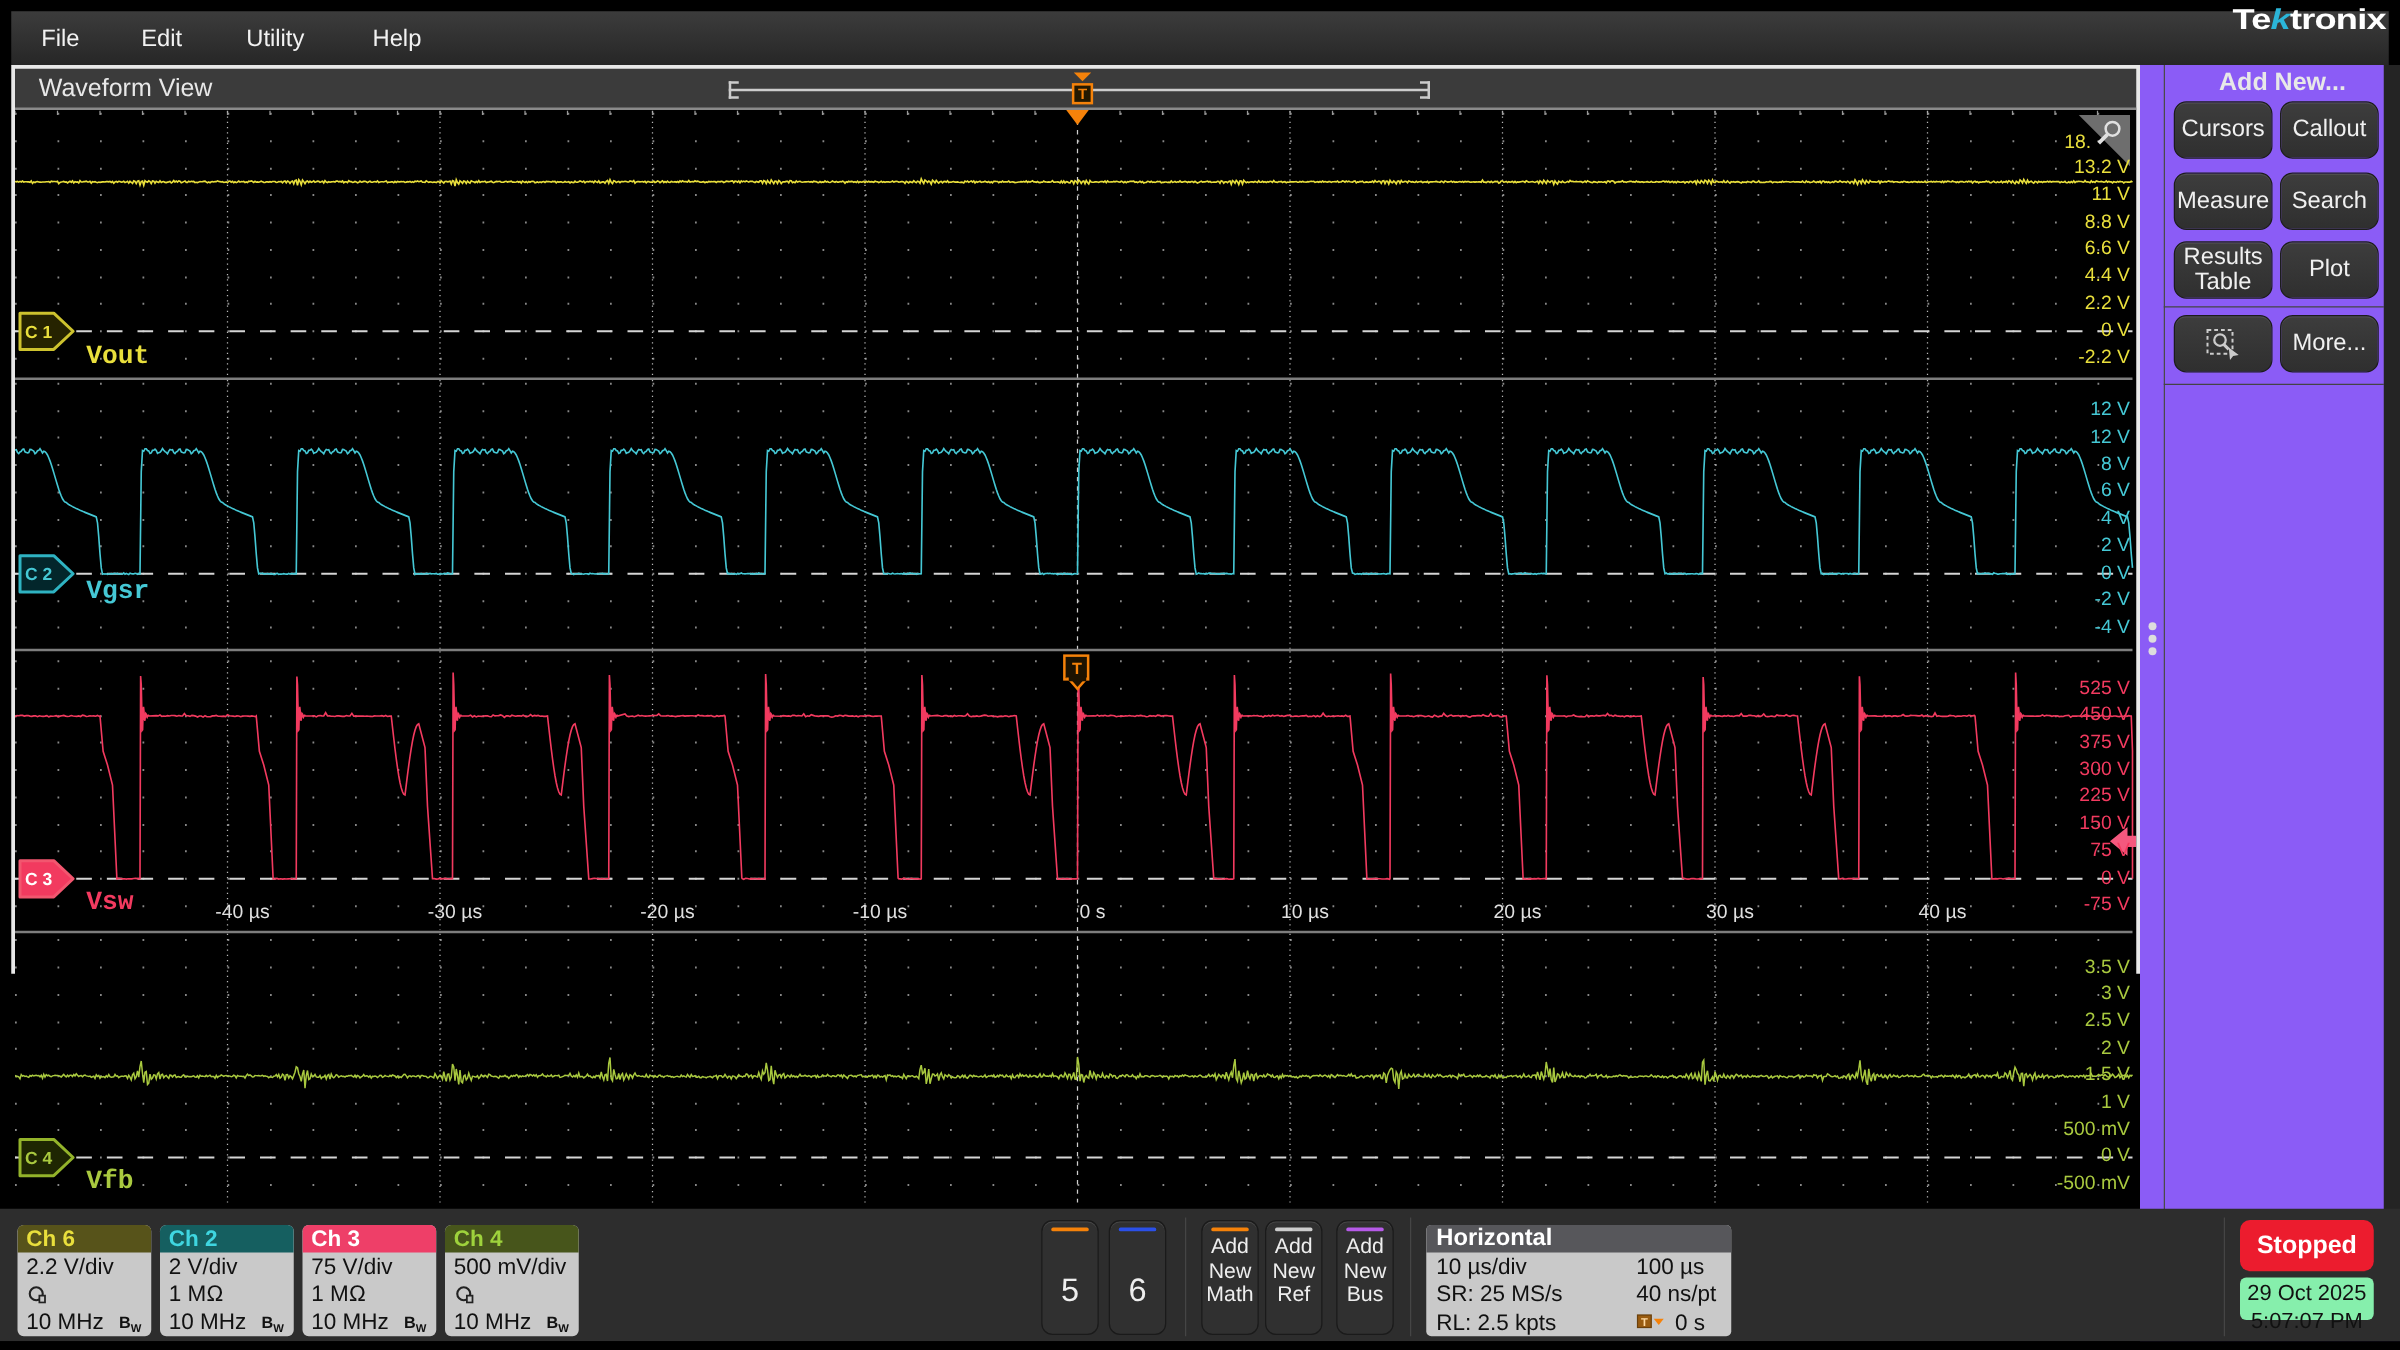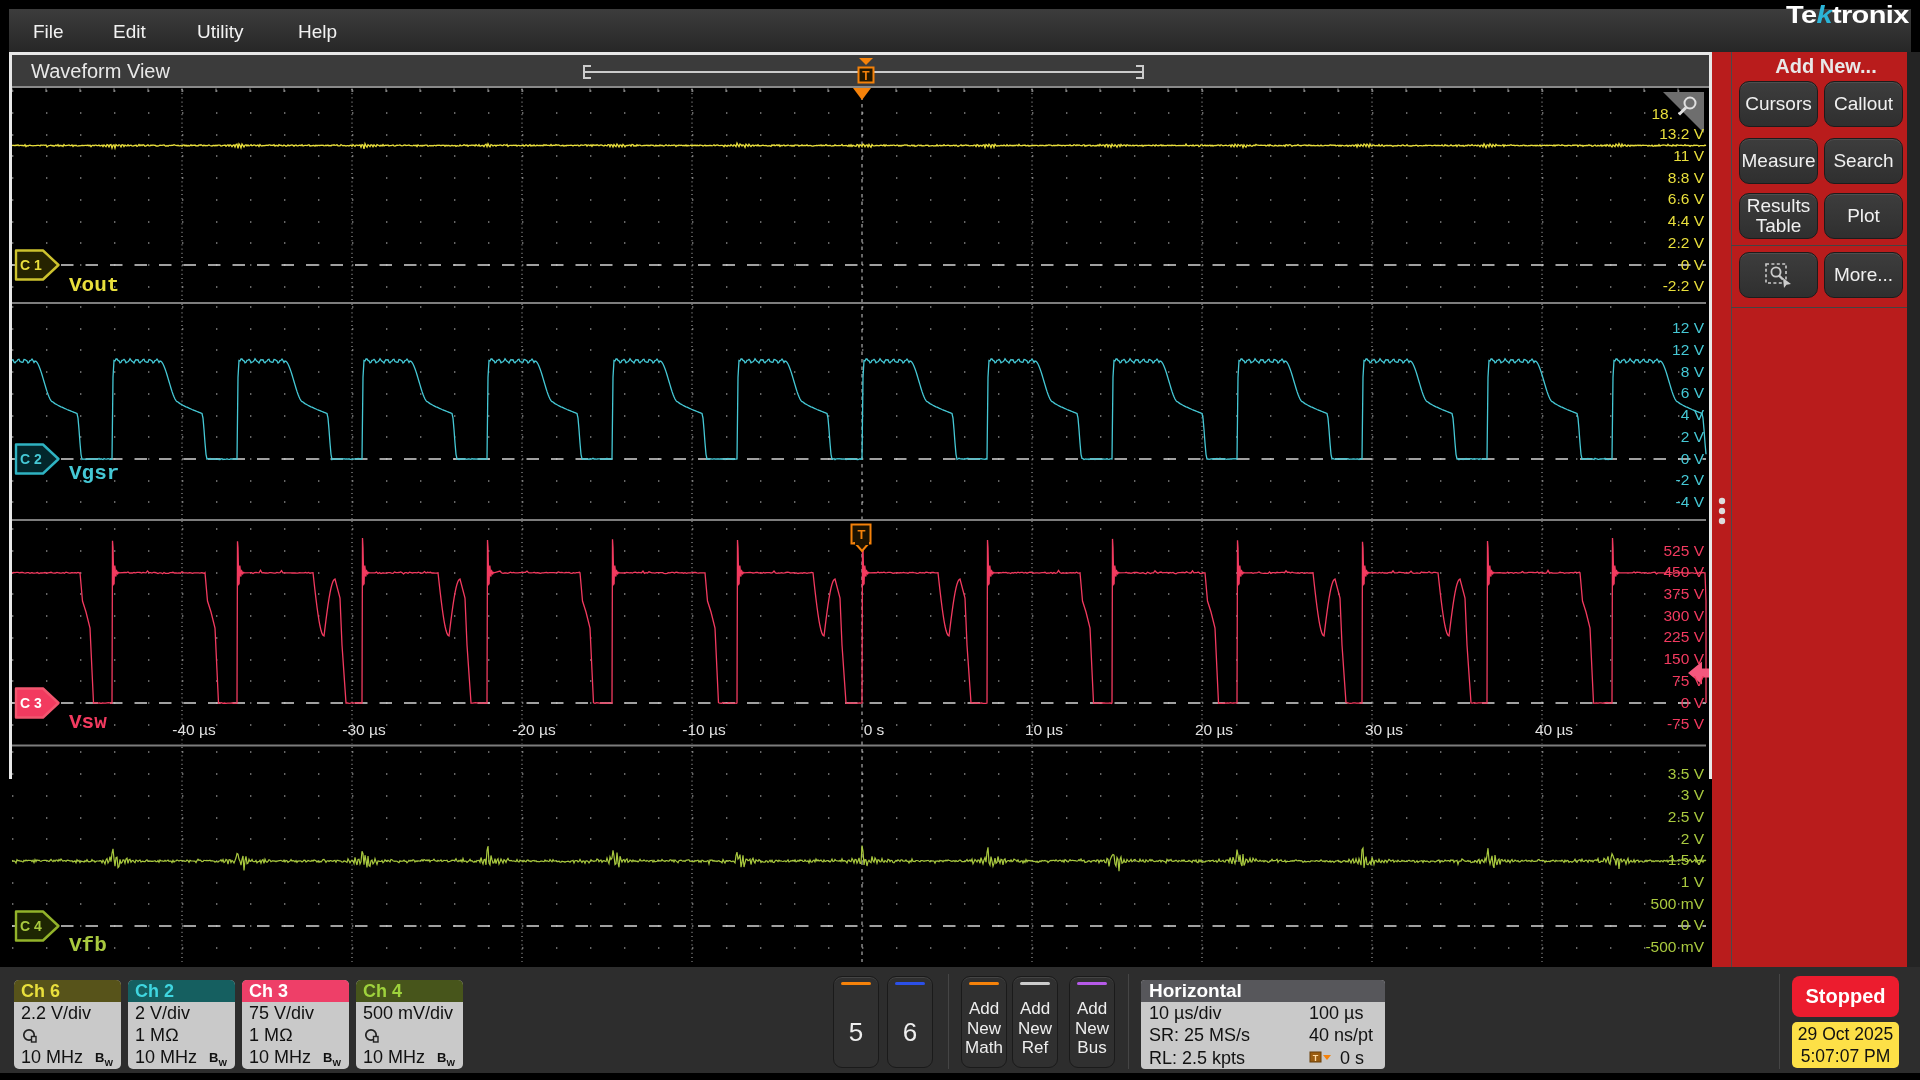--- a/index.html
+++ b/index.html
@@ -24,21 +24,21 @@
   .tline { position:absolute; background:#cccccc; }
   
   .al { position:absolute; right:5px; font-size:15.5px; width:90px; text-align:right; }
   .tl { position:absolute; top:633px; width:80px; text-align:center; font-size:15.5px; color:#e0e0e0; }
   .cn { position:absolute; left:57px; font-family:"Liberation Mono", monospace;
         font-weight:bold; font-size:21px; }
   .bt { font-family:"Liberation Sans", sans-serif; font-size:14px; font-weight:bold; }
   .mj { stroke:#b8b8b8; stroke-width:1; stroke-dasharray:1 3.2; }
   
   #sidebar { position:absolute; left:1712px; top:52px; width:208px; height:1021px;
-     background:#b91c1c; }
+     background:#8b5cf6; }
   #sidebar .inner { position:absolute; left:19px; top:0; width:176px; height:920px;
      border-left:1px solid #4a4a4a; }
   #addnew { position:absolute; left:20px; top:3px; width:188px; text-align:center;
      font-size:20px; font-weight:bold; color:#e8e8e8; }
   .sbtn { position:absolute; background:linear-gradient(#3d3d3d,#2f2f2f);
      border:1px solid #1c1c1c; border-radius:10px; box-shadow:inset 0 1px 0 #4e4e4e;
      color:#f0f0f0; font-size:19px; text-align:center; width:79px; height:46px;
      display:flex; align-items:center; justify-content:center; line-height:20px; }
   .sep-h { position:absolute; background:#444; height:1px; }
   .sep-v { position:absolute; background:#454545; width:1px; }
@@ -49,32 +49,32 @@
      overflow:hidden; background:#c9c9c9; }
   .chhead { height:22px; font-size:18px; font-weight:bold; padding:0px 0 0 7px; line-height:22px; }
   .chrow { font-size:18px; color:#111; padding-left:7px; line-height:22px; height:22px; position:relative; }
   .bw { position:absolute; right:8px; top:1px; font-size:13px; font-weight:bold; color:#111; }
   .bw sub { font-size:9px; }
   .nbtn { position:absolute; top:9px; width:46px; height:92px; border-radius:9px;
      background:#303030; border:1px solid #1a1a1a; box-shadow:inset 0 1px 0 #454545;
      color:#eee; text-align:center; }
   .nbtn .bar { position:absolute; top:5px; left:7px; right:7px; height:3px; border-radius:2px; }
   .nbtn .num { margin-top:40px; font-size:26px; }
-  .nbtn .lbl { margin-top:22px; font-size:17px; line-height:19.5px; }
+  .nbtn .lbl { margin-top:10px; font-size:17px; line-height:19.5px; }
   .gpanel { position:absolute; top:13px; height:89px; border-radius:4px; overflow:hidden;
      background:#c9c9c9; }
   .ghead { height:22px; background:#57575b; color:#fff; font-size:19px; font-weight:bold;
      padding-left:8px; line-height:22px; }
   .grow { position:relative; font-size:18px; color:#111; padding-left:8px; line-height:22.3px; height:22.3px; }
   .gcol { position:absolute; left:168px; top:0; }
   #stopped { position:absolute; left:1792px; top:9px; width:107px; height:41px;
      background:#ec1c2e; border-radius:8px; color:#fff; font-weight:bold; font-size:20px;
      text-align:center; line-height:41px; }
-  #dtime { position:absolute; left:1792px; top:55px; width:107px; height:46px;
-     background:#fde047; border-radius:5px; color:#111; font-size:17.5px;
+  #dtime { position:absolute; left:1792px; top:55px; width:107px; height:34px;
+     background:#86efac; border-radius:5px; color:#111; font-size:17.5px;
      text-align:center; line-height:22px; padding-top:1px; }
 </style></head>
 <body>
 
 <div id="menubar">
   <div class="menu" style="left:24px">File</div>
   <div class="menu" style="left:104px">Edit</div>
   <div class="menu" style="left:188px">Utility</div>
   <div class="menu" style="left:289px">Help</div>
 </div>

